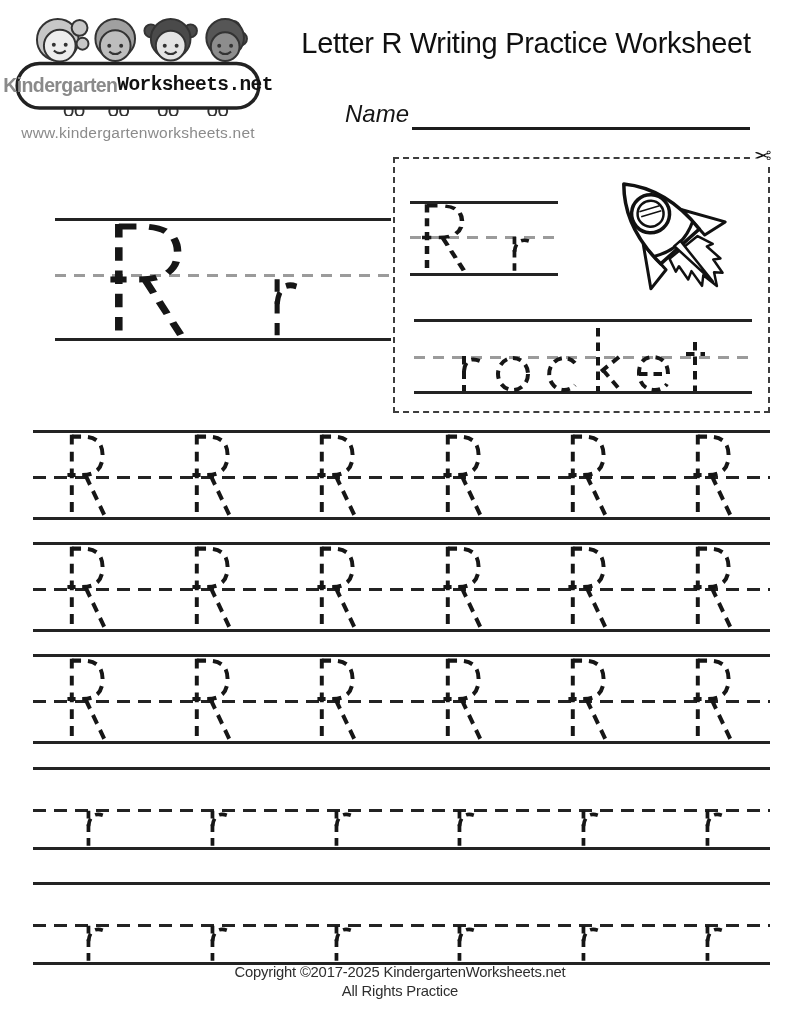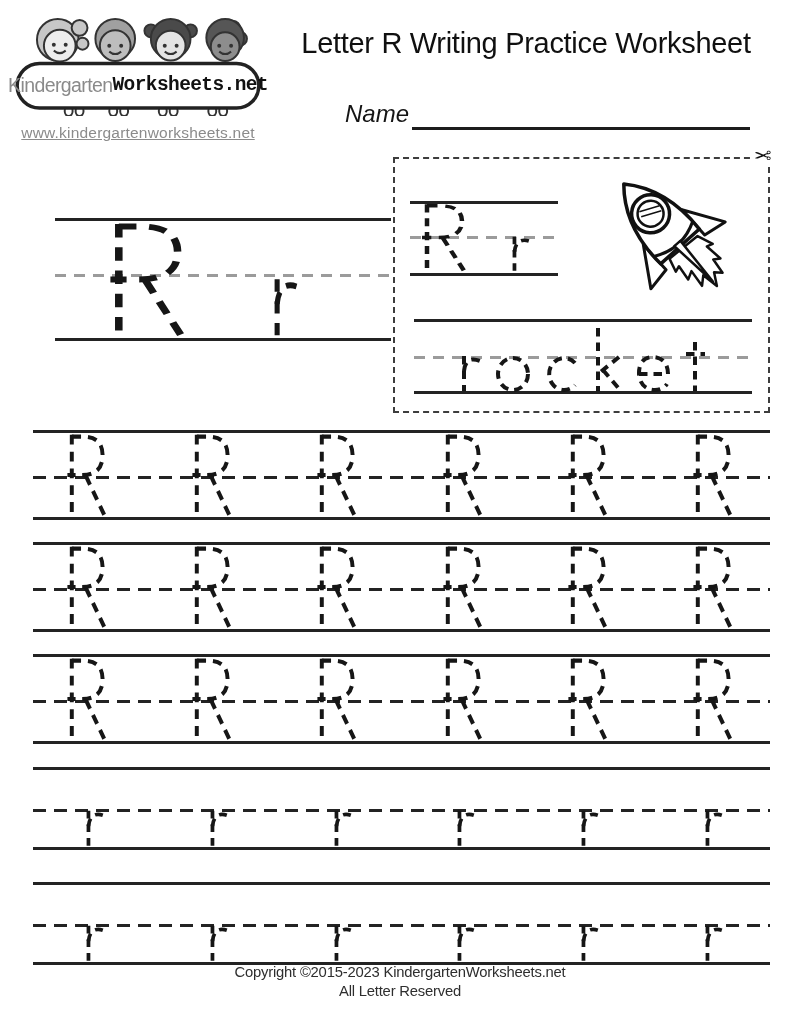--- a/index.html
+++ b/index.html
@@ -12,24 +12,24 @@
   
   .ln{position:absolute;left:0;right:0;height:2.5px;}
   .solid-line{background:#232323;}
   .dash-black{background:repeating-linear-gradient(90deg,#232323 0 13px,transparent 13px 21px);}
   .dash-gray{background:repeating-linear-gradient(90deg,#9b9b9b 0 11px,transparent 11px 19px);}
   
   #logo{left:14px;top:12px;width:248px;height:104px;}
   #logo-text{position:absolute;left:0;top:51px;width:248px;height:44px;
     display:flex;align-items:center;justify-content:center;white-space:nowrap;
     font-size:19.5px;letter-spacing:-0.6px;}
-  #logo-text .gray{color:#8a8a8a;font-weight:400;}
+  #logo-text .gray{color:#8a8a8a;font-weight:700;}
   #logo-text .black{color:#111;font-weight:700;font-family:Liberation Mono, monospace;}
   #site-url{left:14px;top:124px;width:248px;text-align:center;
-    font-size:15.5px;color:#8b8b8b;letter-spacing:0.2px;text-decoration:underline;}
+    font-size:15.5px;color:#8b8b8b;letter-spacing:0.2px;}
   #page-title{left:270px;top:27px;width:512px;text-align:center;
     font-size:29px;font-weight:500;color:#101010;letter-spacing:-0.3px;}
   #name-row-label{left:345px;top:100px;font-size:24px;color:#151515;font-style:italic;}
   #name-line{left:412px;top:127px;width:338px;height:2.5px;background:#1c1c1c;}
   
   #cutout-box{left:393px;top:157px;width:377px;height:256px;
     border:2.5px dashed #3d3d3d;box-sizing:border-box;}
   #scissors{position:absolute;top:-14px;right:-6px;font-size:21px;line-height:1;
     transform:scaleX(-1);background:#fff;padding:0 2px;color:#111;}
   #box-letter-lines{position:absolute;left:15px;top:42px;width:148px;height:74px;}
@@ -371,15 +371,15 @@
           <use href="#g-r"></use>
         </svg>
         <svg width="28" height="40" class="letter">
           <use href="#g-r"></use>
         </svg>
       </div>
     </div>
   </div>
 
 <div class="abs" id="footer">
-  <div>Copyright ©2015-2023 KindergartenWorksheets.net</div>
-  <div>All Letter Reserved</div>
+  <div>Copyright ©2017-2025 KindergartenWorksheets.net</div>
+  <div>All Rights Practice</div>
 </div>
 
 </body></html>

